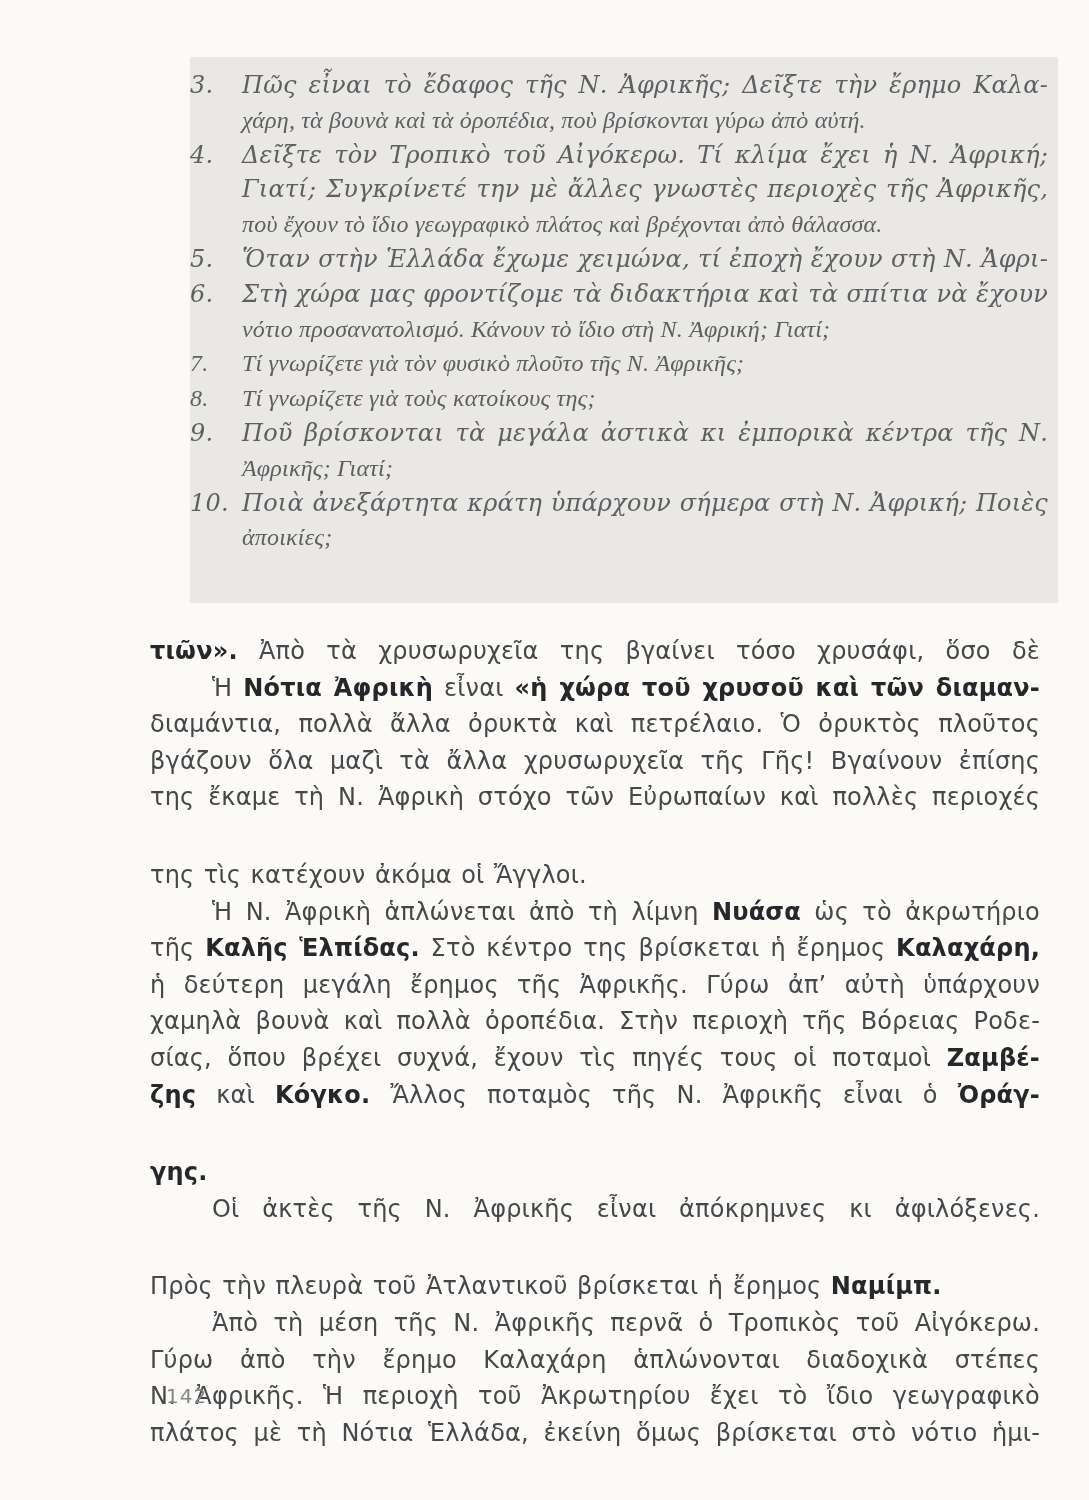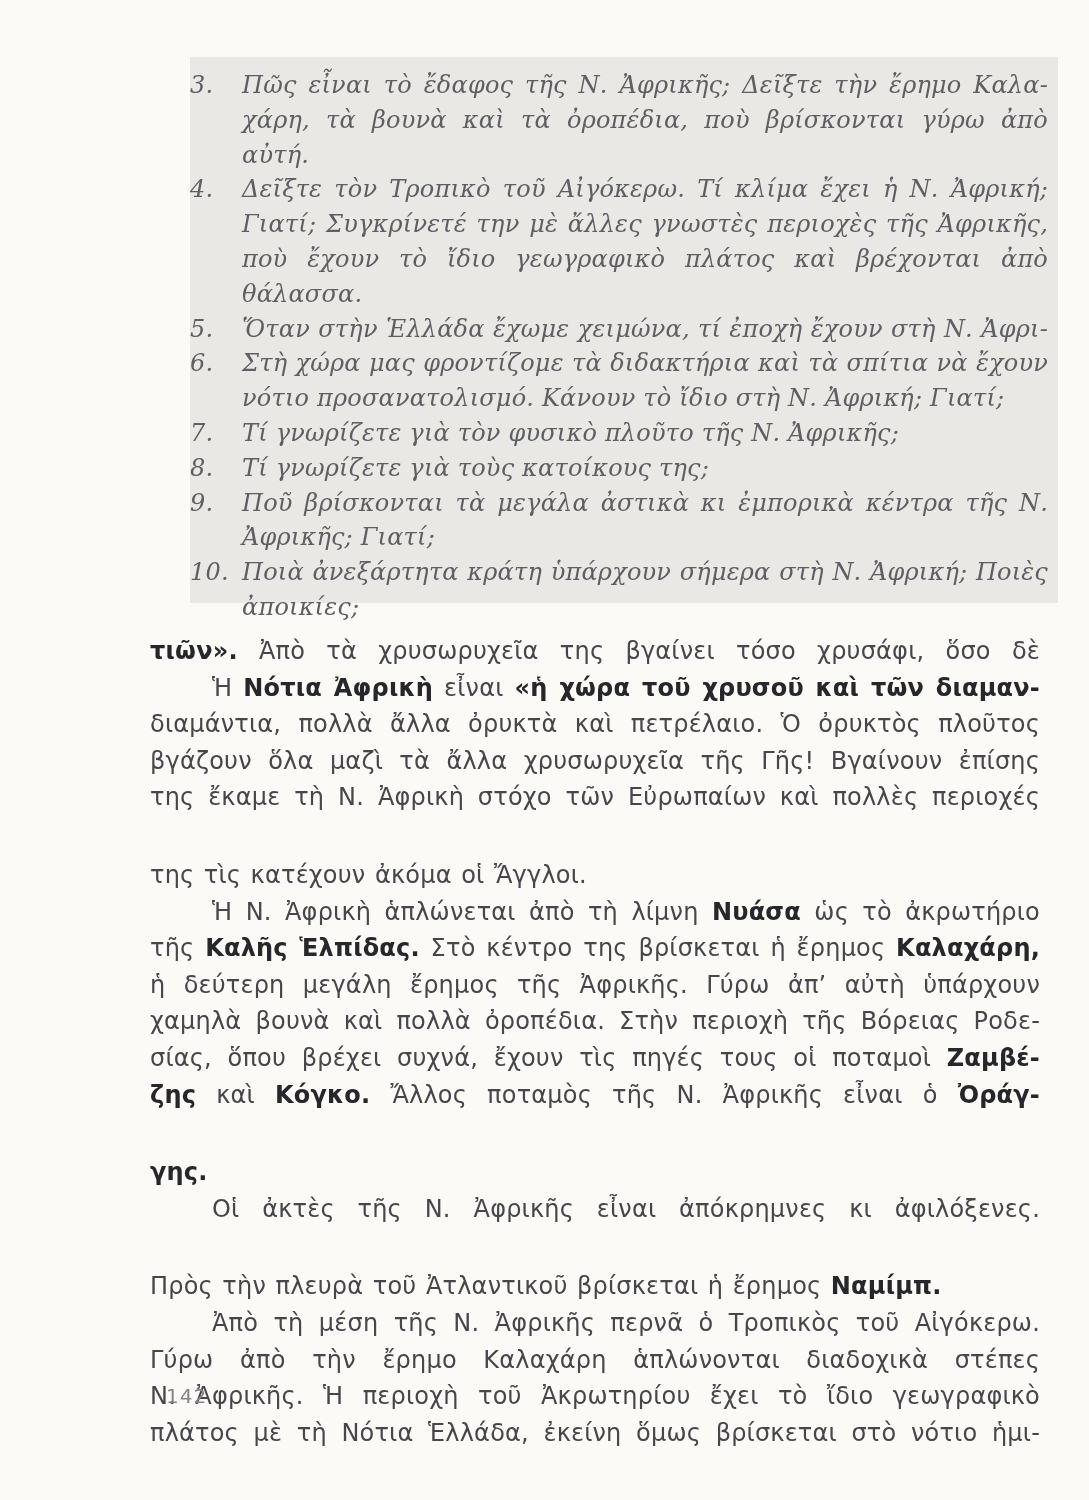--- a/index.html
+++ b/index.html
@@ -21,21 +21,21 @@
     position: relative;
     font-family: "DejaVu Serif", serif;
     font-style: italic;
     font-size: 24px;
     line-height: 34.8px;
     color: #5e5e63;
     text-align: justify;
     text-align-last: justify;
     letter-spacing: 0.2px;
   }
-  .q-line.last { text-align-last: left; }
+  .q-line.last { text-align-last: left; font-family: Liberation Serif, serif; }
   .q-num {
     position: absolute;
     left: -52px; top: 0;
     width: 38px;
     text-align: right;
   }
   .body-text {
     position: absolute;
     left: 150px; top: 633px;
     width: 890px;

